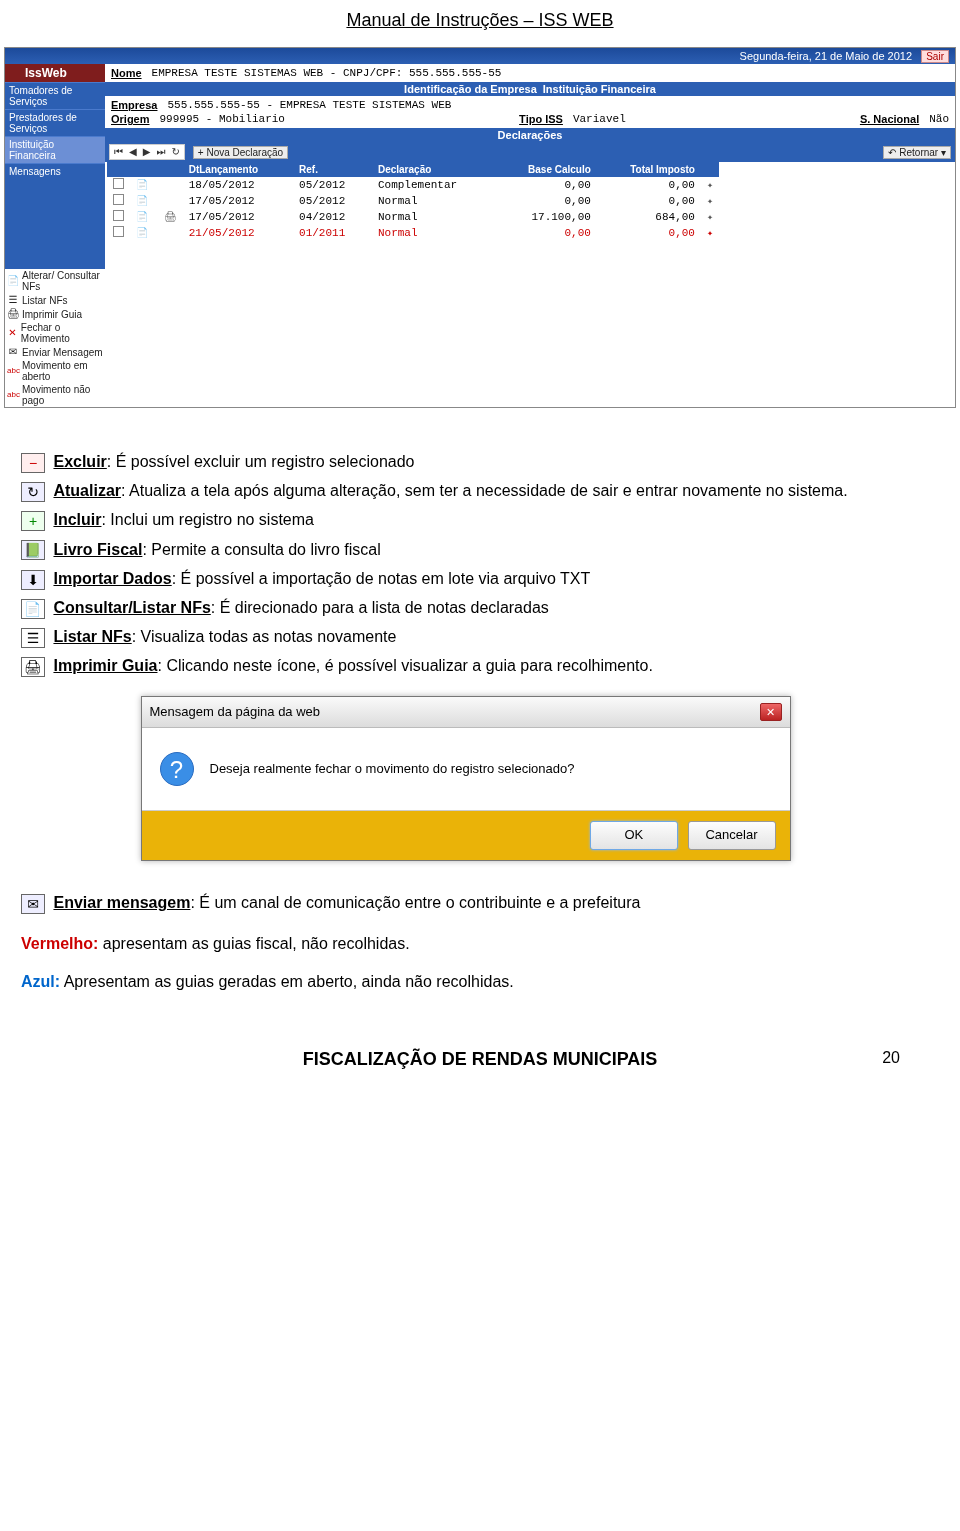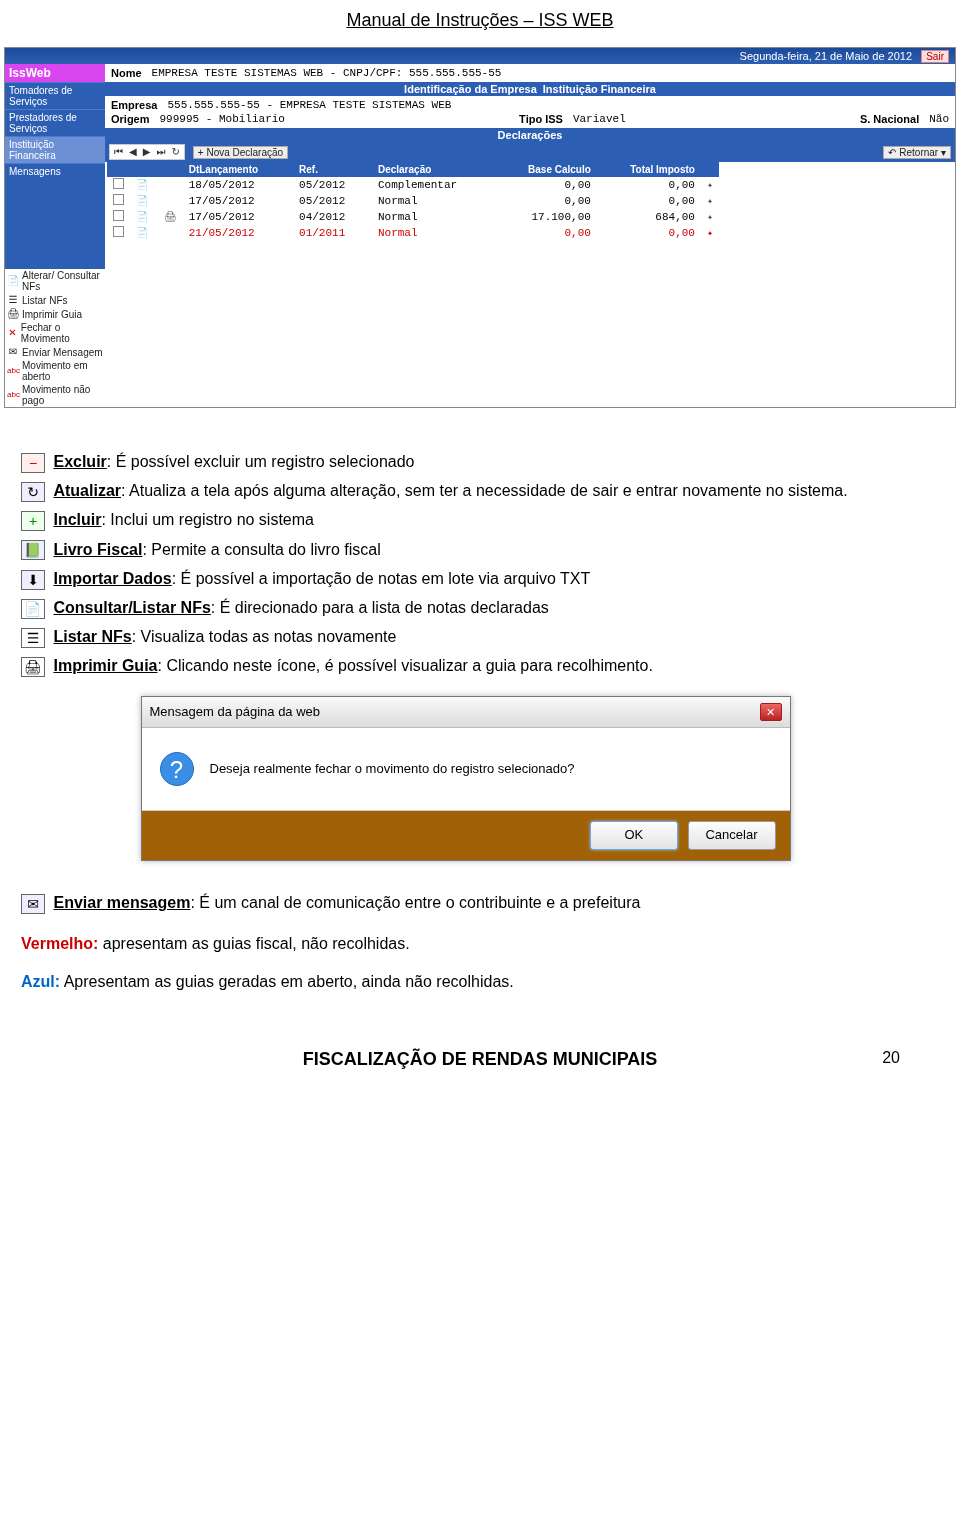--- a/index.html
+++ b/index.html
@@ -6,32 +6,32 @@
   body { font-family: Arial, sans-serif; background: #fff; width: 960px; }
   .page { padding: 0; }
   .header-title { text-align: center; font-size: 18px; margin: 10px 0 6px; }
   .underline { text-decoration: underline; }
 
   .app-frame { border: 1px solid #888; margin: 16px 4px; }
   .topbar { background: linear-gradient(#1c4a9a,#2c5fb3); color: #fff; font-size: 11px; display: flex; justify-content: space-between; padding: 2px 6px; }
   .topbar .badge { background: #fdd; color: #a00; border: 1px solid #c88; padding: 0 4px; font-size: 10px; }
   .layout { display: flex; }
   .sidebar { width: 100px; background: #2c5fb3; color: #fff; font-size: 10px; }
-  .sidebar .brand { background: #d946ef; padding: 2px 4px; font-weight: bold; font-size: 12px; }
+  .sidebar .brand { background: #7f1d1d; padding: 2px 20px; font-weight: bold; font-size: 12px; }
   .sidebar .item { padding: 2px 4px; border-top: 1px solid #4a7acd; cursor: pointer; }
   .sidebar .item.active { background: #6c8fd5; }
   .sidebar-bottom { background: #fff; color: #222; font-size: 10px; margin-top: 90px; }
   .sb-link { display: flex; align-items: center; gap: 3px; padding: 1px 2px; cursor: pointer; }
   .icon { display: inline-block; width: 12px; height: 12px; font-size: 10px; text-align: center; line-height: 12px; }
 
   .main { flex: 1; background: #fff; }
   .section-bar { background: #2c5fb3; color: #fff; font-size: 11px; text-align: center; font-weight: bold; padding: 1px; }
   .infobox { font-size: 11px; padding: 2px 6px; font-family: 'Courier New', monospace; }
   .infobox .row { display: flex; flex-wrap: wrap; gap: 10px; padding: 1px 0; }
-  .infobox .lbl { font-weight: bold; font-family: Arial, sans-serif; }
+  .infobox .lbl { font-weight: bold; font-family: Arial, sans-serif; text-decoration: underline; }
 
   .decl-head { display: flex; align-items: center; gap: 8px; background: #2c5fb3; color: #fff; font-size: 11px; padding: 2px 4px; position: relative; }
   .nav-btns { display: flex; gap: 6px; background: #fff; color: #333; padding: 1px 4px; border: 1px solid #ccc; }
   .nav-btns span { cursor: pointer; font-size: 10px; }
   .btn-new { background: #eee; border: 1px solid #aaa; color: #222; font-size: 10px; padding: 0 4px; cursor: pointer; }
   .btn-ret { position: absolute; right: 4px; background: #eee; border: 1px solid #aaa; color: #222; font-size: 10px; padding: 0 4px; cursor: pointer; }
 
   table.decl { width: 72%; border-collapse: collapse; font-size: 11px; font-family: 'Courier New', monospace; margin-left: 2px; }
   table.decl th { background: #2c5fb3; color: #fff; font-family: Arial, sans-serif; font-size: 10px; font-weight: bold; padding: 2px 6px; text-align: left; }
   table.decl td { padding: 1px 6px; }
@@ -48,21 +48,21 @@
   .icon-box.plain { background: #fff; }
   .content b { font-weight: bold; }
   .red-text { color: #c00; font-weight: bold; }
   .blue-text { color: #06c; font-weight: bold; }
 
   .dialog { margin: 18px auto; width: 650px; border: 1px solid #777; box-shadow: 0 0 6px rgba(0,0,0,.3); font-size: 13px; }
   .dialog .dtitle { background: linear-gradient(#fafafa,#dcdcdc); padding: 6px 8px; border-bottom: 1px solid #bbb; display: flex; justify-content: space-between; }
   .dialog .close-x { width: 22px; height: 18px; background: linear-gradient(#e66,#b22); color: #fff; text-align: center; border: 1px solid #922; border-radius: 2px; font-size: 11px; line-height: 16px; cursor: pointer; }
   .dialog .dbody { display: flex; align-items: center; gap: 16px; padding: 24px 18px; background: #fff; }
   .dialog .qicon { width: 34px; height: 34px; border-radius: 50%; background: #3a8ee6; color: #fff; font-size: 24px; text-align: center; line-height: 34px; border: 1px solid #2a6cc0; }
-  .dialog .dfoot { background: #a16207; border-top: 1px solid #ccc; text-align: right; padding: 10px 14px; }
+  .dialog .dfoot { background: #eab308; border-top: 1px solid #ccc; text-align: right; padding: 10px 14px; }
   .dialog .dbtn { display: inline-block; min-width: 88px; text-align: center; padding: 4px 12px; border: 1px solid #999; background: linear-gradient(#fdfdfd,#e4e4e4); border-radius: 3px; margin-left: 6px; cursor: pointer; font-size: 13px; }
   .dialog .dbtn.primary { border: 1px solid #6fa8e6; box-shadow: 0 0 3px #8ab8f0; }
 
   .footer { text-align: center; font-weight: bold; font-size: 18px; margin: 30px 0 14px; position: relative; }
   .page-num { position: absolute; right: 60px; font-weight: normal; font-size: 16px; }
 </style>
 </head>
 <body>
 
 <div class="page">

